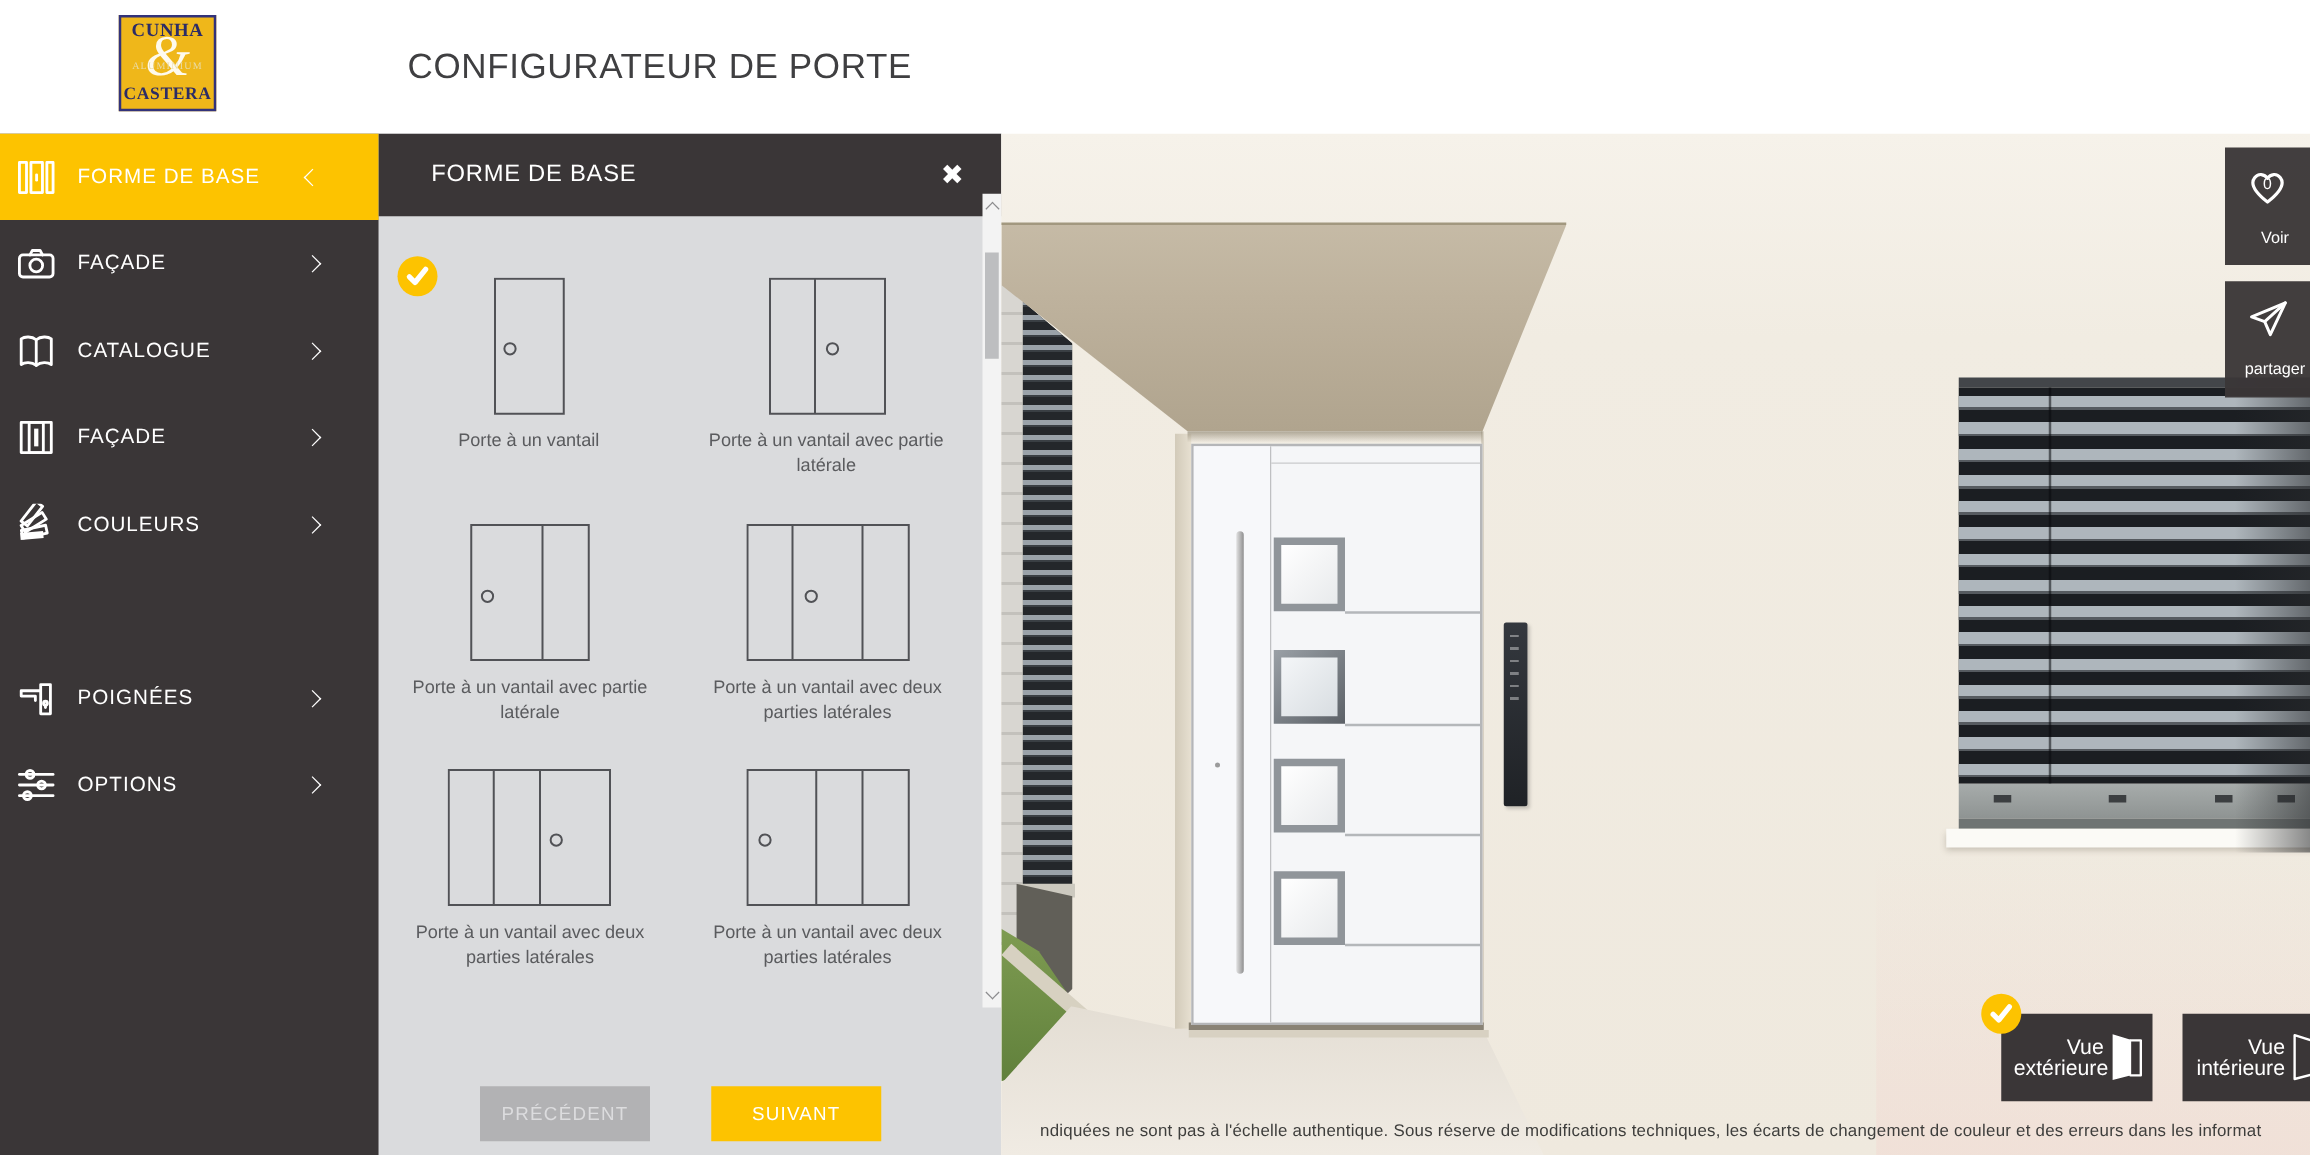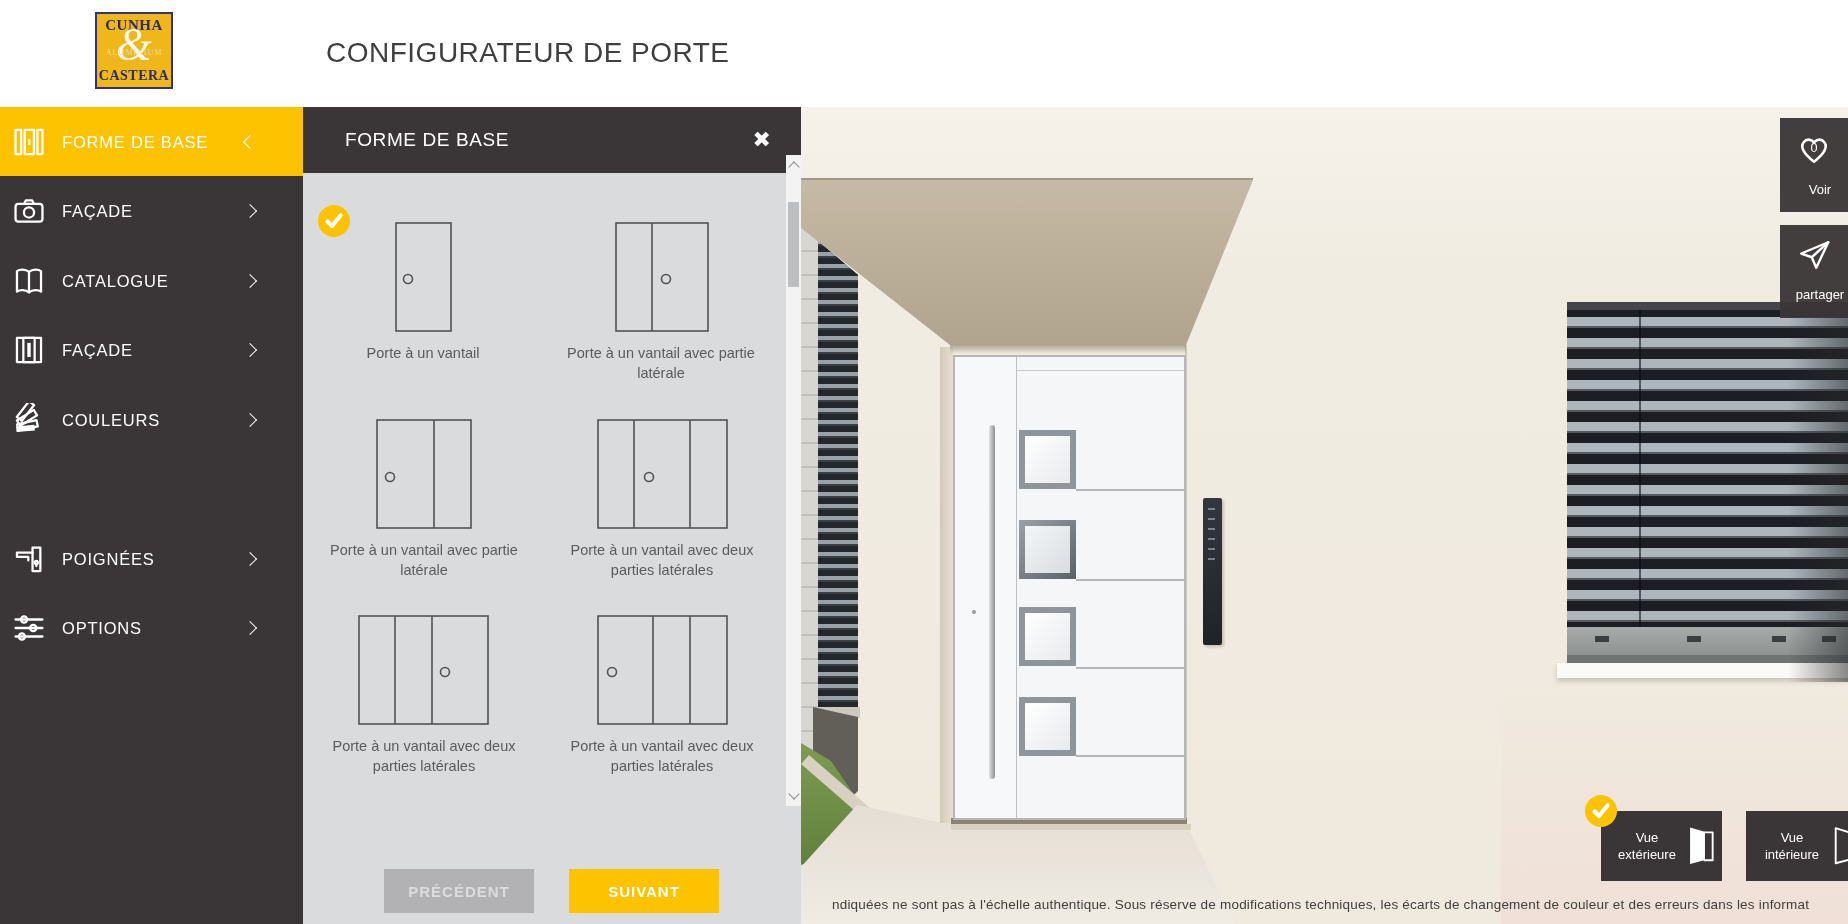--- a/index.html
+++ b/index.html
@@ -32,22 +32,22 @@
   .panel-title{position:absolute;left:42px;top:33px;transform:translateY(-50%);
                color:#fff;font-size:19px;letter-spacing:.6px;}
   .panel-close{position:absolute;right:30px;top:33px;transform:translateY(-50%);
                color:#fff;font-size:22px;cursor:pointer;line-height:22px;}
   .badge{position:absolute;width:32px;height:32px;border-radius:50%;background:#fdc300;}
   .badge svg{position:absolute;left:0;top:0;}
   .tile-svg{position:absolute;}
   .tile-svg rect,.tile-svg line,.tile-svg circle{stroke:#515256;stroke-width:1.6;fill:none;}
   .tile-label{position:absolute;width:196px;text-align:center;font-size:14.5px;
               line-height:20px;color:#5a5b5e;}
-  .pbtn{position:absolute;width:150px;height:44px;border:none;font-family:inherit;
-        font-size:15px;font-weight:bold;letter-spacing:1px;cursor:pointer;}
+  .pbtn{position:absolute;width:136px;height:44px;border:none;font-family:inherit;
+        font-size:15px;font-weight:normal;letter-spacing:1px;cursor:pointer;}
   .pbtn.prev{left:81px;top:762px;background:#b2b2b4;color:#dcdcde;}
   .pbtn.next{left:266px;top:762px;background:#fdc300;color:#fff;}
   
   .sb-track{position:absolute;left:483px;top:48px;width:15px;height:651px;background:#f3f3f3;}
   .sb-thumb{position:absolute;left:2px;top:47px;width:11px;height:85px;background:#bdbec0;}
   .sb-arrow{position:absolute;left:4px;width:7px;height:7px;border-right:1.5px solid #8c8c8e;
             border-bottom:1.5px solid #8c8c8e;}
   .sb-up{top:8px;transform:rotate(-135deg);}
   .sb-down{bottom:8px;transform:rotate(45deg);}
   
@@ -114,21 +114,21 @@
                background:linear-gradient(90deg,rgba(40,42,45,0),rgba(40,42,45,.55));}
   .walltint{position:absolute;left:700px;top:575px;width:347px;height:242px;
             background:linear-gradient(180deg,rgba(242,214,208,0),rgba(242,214,208,.45));}
   
   .obtn{position:absolute;background:rgba(58,54,55,.96);color:#fff;text-align:center;}
   .obtn .olbl{position:absolute;left:0;width:100%;font-size:13px;}
   .btn-voir{left:1780px;top:118px;width:80px;height:94px;}
   .btn-share{left:1780px;top:225px;width:80px;height:93px;}
   .view-btn{position:absolute;top:811px;height:70px;width:121px;background:#3a3637;color:#fff;}
   .view-btn .vlbl{position:absolute;left:10px;top:50%;transform:translateY(-50%);
-                  width:72px;font-size:13px;line-height:17px;text-align:center;}
+                  width:72px;font-size:17px;line-height:17px;text-align:right;}
   .view-btn svg{position:absolute;right:4px;top:50%;transform:translateY(-50%);}
   .btn-ext{left:1601px;} .btn-int{left:1746px;}
   .vbadge{left:1585px;top:795px;}
   .disclaimer{position:absolute;left:832px;top:897px;width:1053px;height:22px;overflow:hidden;
               white-space:nowrap;font-size:13.5px;color:#3e3e3c;letter-spacing:.2px;}
   svg .st{stroke:#fff;stroke-width:1.6;fill:none;stroke-linecap:round;stroke-linejoin:round;}
 </style>
 </head>
 <body>
 

